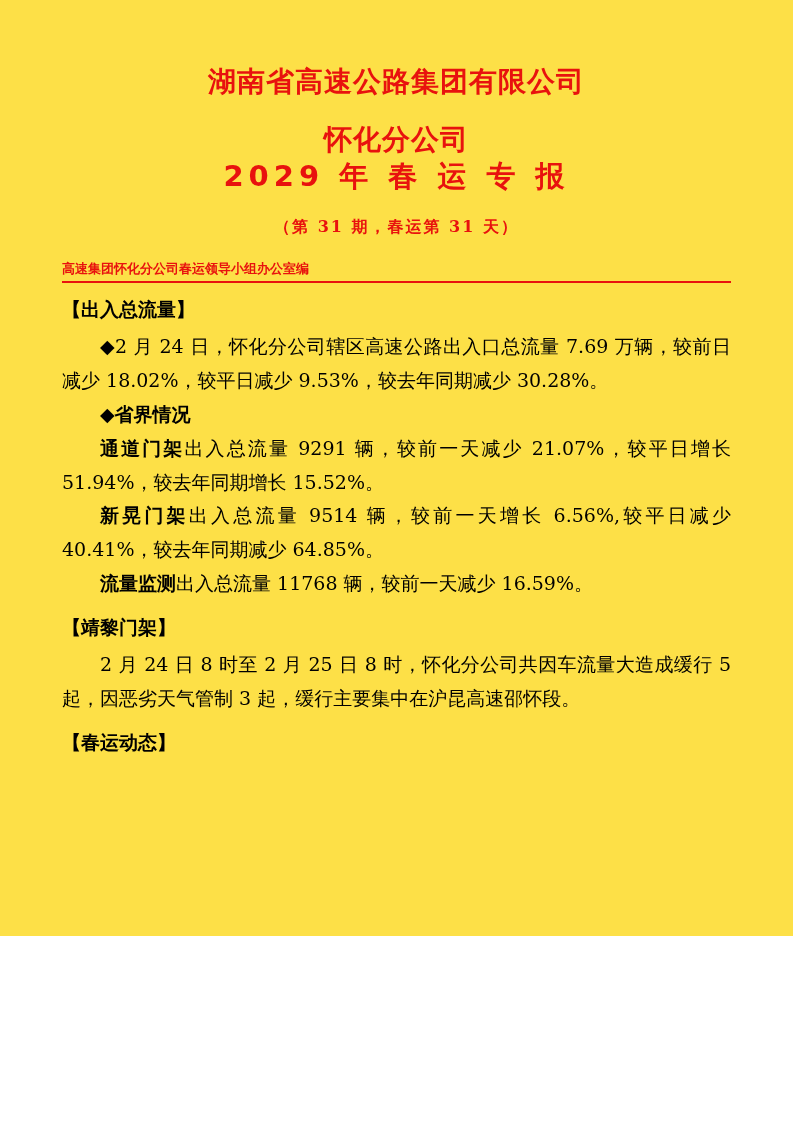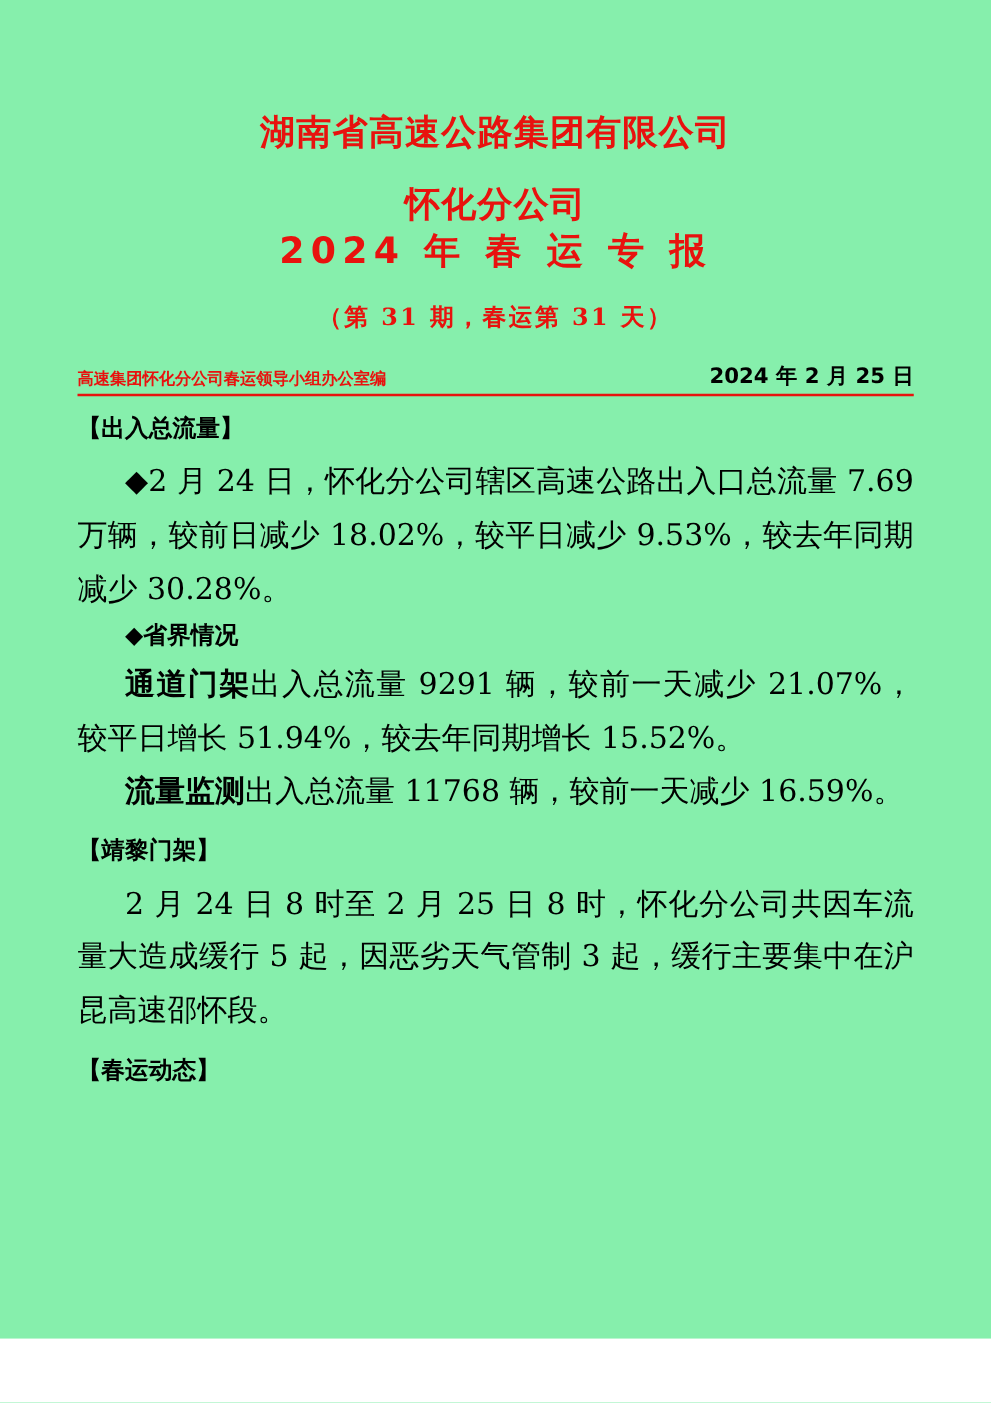--- a/index.html
+++ b/index.html
@@ -2,25 +2,25 @@
 <html><head>
 <meta charset="utf-8">
 <style>
   html, body {
     margin: 0;
     padding: 0;
     background: #ffffff;
   }
   .page {
     width: 793px;
-    height: 1071px;
+    height: 936px;
     box-sizing: border-box;
-    background: #86efac;
+    background: #fde047;
     position: relative;
-    padding: 78px 62px 40px 62px;
+    padding: 54px 62px 40px 62px;
     font-family: "DejaVu Serif", "Liberation Serif", serif;
     color: #000000;
     overflow: hidden;
   }
   .title-block {
     text-align: center;
   }
   .title-line1, .title-line2 {
     color: #e8120e;
     font-family: "DejaVu Sans", "Liberation Sans", sans-serif;
@@ -38,21 +38,21 @@
     font-weight: bold;
     font-size: 29px;
     letter-spacing: 5px;
     line-height: 1.0;
     margin: 0 0 26px 0;
   }
   .issue-line {
     color: #e8120e;
     font-family: "DejaVu Serif", "Liberation Serif", serif;
     font-weight: bold;
-    font-size: 19px;
+    font-size: 16px;
     letter-spacing: 2px;
     margin: 0 0 22px 0;
   }
   .byline {
     display: flex;
     justify-content: space-between;
     align-items: flex-end;
     border-bottom: 2px solid #e8120e;
     padding-bottom: 3px;
     margin: 0 0 10px 0;
@@ -71,21 +71,21 @@
     font-size: 17px;
   }
   .section-head {
     font-family: "DejaVu Sans", "Liberation Sans", sans-serif;
     font-weight: bold;
     font-size: 19px;
     margin: 10px 0 4px 0;
     line-height: 1.75;
   }
   p.body {
-    font-size: 24px;
+    font-size: 19px;
     line-height: 1.78;
     margin: 0;
     text-align: justify;
     text-justify: inter-ideograph;
     text-indent: 38px;
   }
   .bold-lead {
     font-family: "DejaVu Sans", "Liberation Sans", sans-serif;
     font-weight: bold;
   }
@@ -99,36 +99,36 @@
   }
 </style>
 </head>
 <body>
 
 <div class="page">
 
   <div class="title-block">
     <div class="title-line1">湖南省高速公路集团有限公司</div>
     <div class="title-line2">怀化分公司</div>
-    <div class="title-line3">2024 年 春 运 专 报</div>
+    <div class="title-line3">2029 年 春 运 专 报</div>
     <div class="issue-line">（第 31 期，春运第 31 天）</div>
   </div>
 
   <div class="byline">
     <div class="byline-left">高速集团怀化分公司春运领导小组办公室编</div>
-    <div class="byline-right">2024 年 2 月 25 日</div>
   </div>
 
   <div class="section-head">【出入总流量】</div>
   <p class="body">◆2 月 24 日，怀化分公司辖区高速公路出入口总流量 7.69 万辆，较前日减少 18.02%，较平日减少 9.53%，较去年同期减少 30.28%。</p>
 
   <div class="bullet-head">◆省界情况</div>
 
   <p class="body"><span class="bold-lead">通道门架</span><span>出入总流量 9291 辆，较前一天减少 21.07%，较平日增长 51.94%，较去年同期增长 15.52%。</span></p>
 
+  <p class="body"><span class="bold-lead">新晃门架</span><span>出入总流量 9514 辆，较前一天增长 6.56%,较平日减少 40.41%，较去年同期减少 64.85%。</span></p>
 
   <p class="body"><span class="bold-lead">流量监测</span><span>出入总流量 11768 辆，较前一天减少 16.59%。</span></p>
 
 
   <div class="section-head">【靖黎门架】</div>
   <p class="body">2 月 24 日 8 时至 2 月 25 日 8 时，怀化分公司共因车流量大造成缓行 5 起，因恶劣天气管制 3 起，缓行主要集中在沪昆高速邵怀段。</p>
 
   <div class="section-head">【春运动态】</div>
 
 </div>

